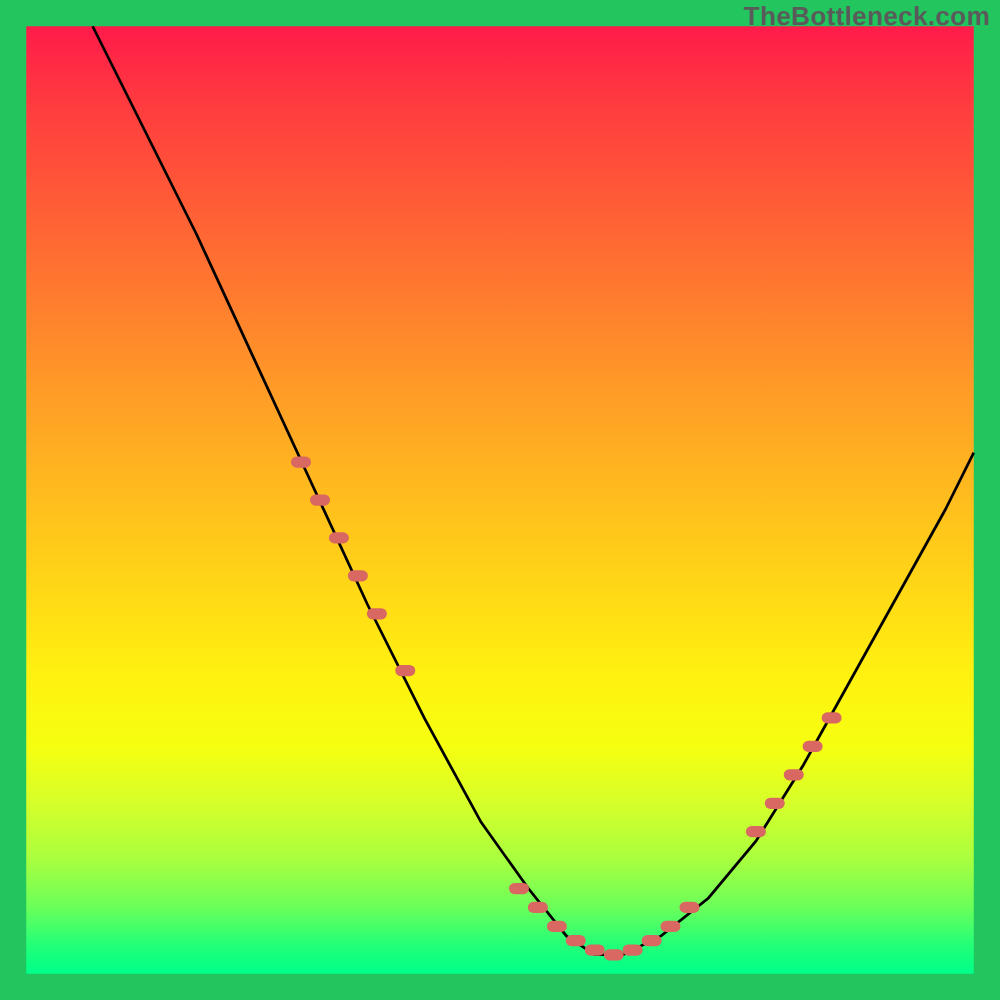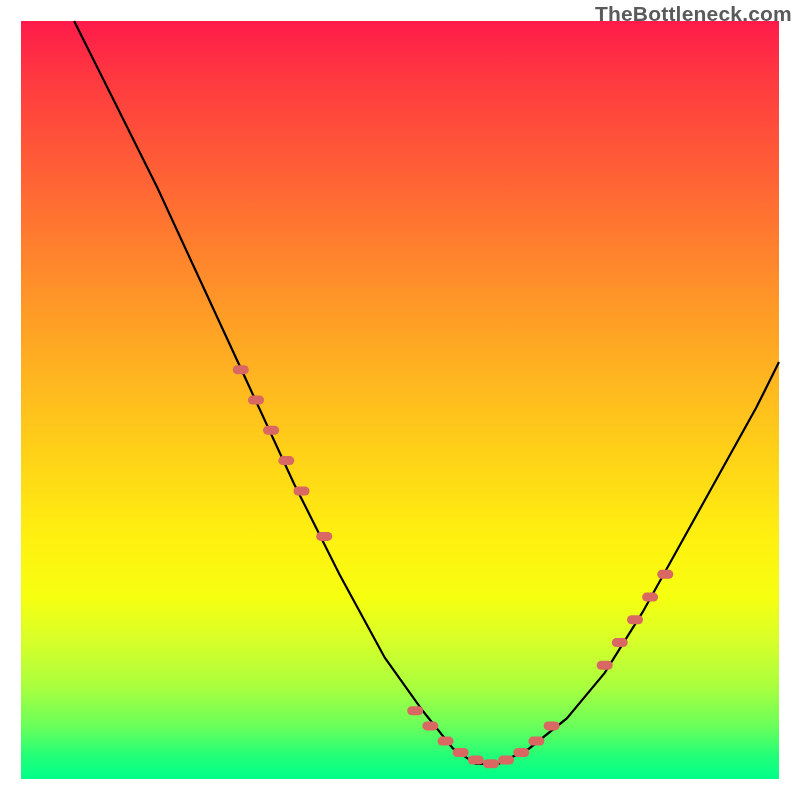--- a/index.html
+++ b/index.html
@@ -9,21 +9,21 @@
     height: 800px;
     background: #000;
     overflow: hidden;
   }
   .frame {
     position: absolute;
     left: 0;
     top: 0;
     width: 800px;
     height: 800px;
-    background: #ffffff;
+    background: #22c55e;
   }
   .plot {
     position: absolute;
     left: 21px;
     top: 21px;
     width: 758px;
     height: 758px;
     background: linear-gradient(to bottom,
       #ff1b4a 0%,
       #ff3a3f 8%,

